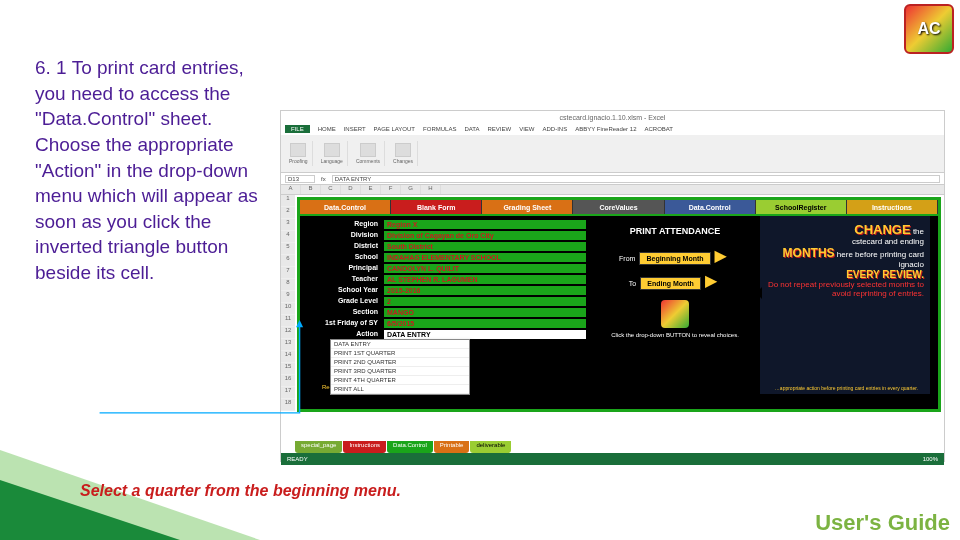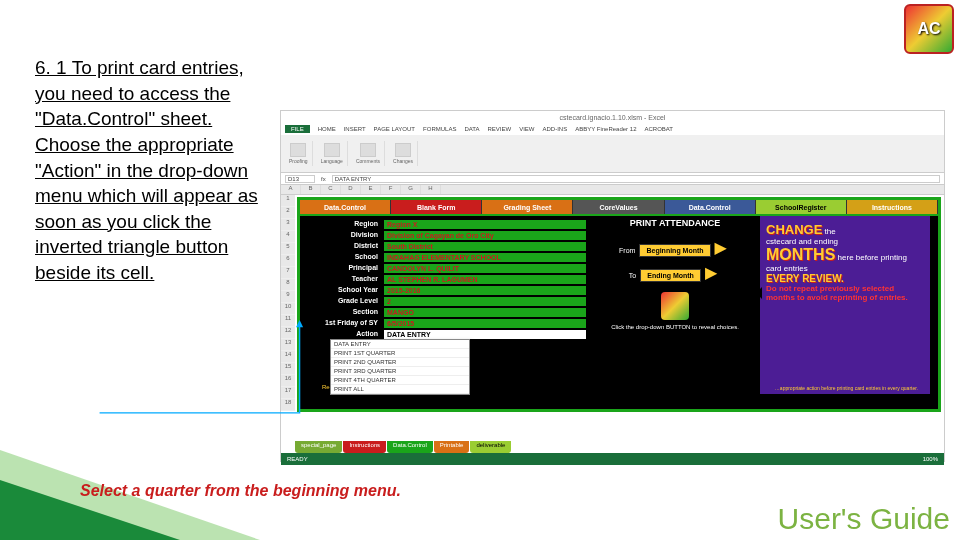--- a/index.html
+++ b/index.html
@@ -1,18 +1,18 @@
 <!DOCTYPE html>
 <html><head>
 <meta charset="utf-8">
 <style>
 *{margin:0;padding:0;box-sizing:border-box;}
 body{width:960px;height:540px;font-family:Verdana,Arial,sans-serif;background:#fff;position:relative;overflow:hidden;}
 .logo{position:absolute;top:4px;right:6px;width:50px;height:50px;border:2px solid #b22;border-radius:6px;background:linear-gradient(135deg,#e33,#ec3 50%,#3a3);display:flex;align-items:center;justify-content:center;font-weight:bold;color:#fff;font-size:16px;text-shadow:1px 1px 2px #000;}
-.main-text{position:absolute;top:55px;left:35px;width:240px;font-size:19px;line-height:1.35;color:#000000;text-decoration:underline;}
+.main-text{position:absolute;top:55px;left:35px;width:240px;font-size:19px;line-height:1.35;color:#4c1d95;}
 .screenshot{position:absolute;top:110px;left:280px;width:665px;height:352px;background:#f4f4f4;border:1px solid #ccc;font-size:7px;}
 .excel-titlebar{height:12px;background:#fff;display:flex;align-items:center;justify-content:center;color:#666;}
 .excel-ribbon-tabs{height:12px;background:#fff;display:flex;align-items:center;padding-left:4px;gap:8px;color:#444;font-size:6px;}
 .excel-ribbon-tabs .file{background:#1a6e3a;color:#fff;padding:1px 6px;}
 .excel-ribbon{height:38px;background:#f0f0f0;border-bottom:1px solid #ccc;display:flex;align-items:center;padding:2px 4px;gap:4px;}
 .ribbon-group{display:flex;flex-direction:column;align-items:center;gap:1px;padding:2px 4px;border-right:1px solid #ddd;color:#666;font-size:5px;}
 .ribbon-icon{width:16px;height:14px;background:#ddd;border:1px solid #ccc;}
 .formula-row{height:12px;background:#fff;border-bottom:1px solid #ccc;display:flex;align-items:center;padding:0 4px;gap:6px;color:#444;font-size:6px;}
 .namebox{width:30px;border:1px solid #ccc;padding:0 2px;}
 .formulabar{flex:1;border:1px solid #ccc;padding:0 2px;}
@@ -33,47 +33,47 @@
 .tab.yellow{background:#d4a017;}
 .form-area{display:flex;height:178px;}
 .form-left{width:290px;background:#000;padding:4px;}
 .form-row{display:flex;margin-bottom:2px;}
 .form-label{width:80px;color:#fff;font-size:7px;text-align:right;padding-right:6px;font-weight:bold;}
 .form-value{flex:1;color:#c91d1d;font-size:7px;font-weight:bold;background:#1aa51a;padding:1px 3px;}
 .action-dropdown{position:relative;}
 .dropdown-list{position:absolute;top:100%;left:26px;width:140px;background:#fff;border:1px solid #888;z-index:5;box-shadow:2px 2px 4px rgba(0,0,0,.3);}
 .dropdown-list div{font-size:6px;color:#333;padding:1px 3px;border-bottom:1px solid #eee;}
 .form-right{flex:1;display:flex;}
-.print-att{width:170px;background:#000;padding:2px 4px;text-align:center;}
+.print-att{width:170px;background:#000;padding:10px 4px;text-align:center;}
 .print-att h4{color:#fff;font-size:9px;font-weight:bold;margin-bottom:10px;}
 .month-btn{display:inline-block;background:#ffcc33;border:1px solid #333;padding:2px 6px;font-size:7px;font-weight:bold;margin:6px 0;}
 .print-att .lbl{color:#fff;font-size:7px;display:inline-block;margin-right:4px;}
 .arrow-yellow{color:#ffcc33;font-size:16px;margin:0 4px;}
 .mini-logo{width:28px;height:28px;margin:4px auto;background:linear-gradient(135deg,#e33,#ec3 50%,#3a3);border-radius:4px;}
 .click-hint{color:#fff;font-size:6px;}
-.callout{width:170px;background:#4c1d95;padding:6px;color:#fff;text-align:left;font-size:8px;position:relative;}
+.callout{width:170px;background:#0f172a;padding:6px;color:#fff;text-align:right;font-size:8px;position:relative;}
 .callout::before{content:"";position:absolute;left:-10px;top:40%;border:6px solid transparent;border-right-color:#000;}
 .callout .change{color:#ffcc33;font-size:13px;font-weight:bold;text-shadow:1px 1px #c91d1d;}
-.callout .months{color:#ffcc33;font-size:16px;font-weight:bold;text-shadow:1px 1px #c91d1d;margin-top:20px;}
+.callout .months{color:#ffcc33;font-size:12px;font-weight:bold;text-shadow:1px 1px #c91d1d;margin-top:20px;}
 .callout .every{color:#ffcc33;font-size:10px;font-weight:bold;text-shadow:1px 1px #c91d1d;}
-.callout .red-txt{color:#ff3333;font-weight:bold;}
+.callout .red-txt{color:#ff3333;font-weight:normal;}
 .red-note{position:absolute;left:18px;bottom:18px;color:#ffcc33;font-size:6px;background:rgba(0,0,0,.7);padding:1px 4px;}
 .red-note2{position:absolute;right:20px;bottom:18px;color:#ffcc33;font-size:5px;}
 .sheet-tabs{position:absolute;bottom:0;left:14px;height:12px;display:flex;gap:1px;}
 .sheet-tab{padding:1px 6px;font-size:6px;color:#fff;border-radius:0 0 3px 3px;}
 .st1{background:#7a3;}
 .st2{background:#c91d1d;}
 .st3{background:#1aa51a;}
 .st4{background:#d97015;}
 .st5{background:#9acd32;color:#000;}
 .statusbar{height:12px;background:#1a6e3a;display:flex;align-items:center;justify-content:space-between;padding:0 6px;color:#fff;font-size:6px;}
 .arrow-line{position:absolute;top:320px;left:46px;width:300px;height:100px;pointer-events:none;}
 .arrow-line svg{width:100%;height:100%;}
 .caption{position:absolute;top:482px;left:80px;font-style:italic;color:#c91d1d;font-size:16px;font-weight:bold;}
-.footer-guide{position:absolute;bottom:4px;right:10px;font-size:30px;font-weight:normal;color:#7cb342;text-shadow:1px 1px 0 #fff,-1px -1px 0 #fff;}
+.footer-guide{position:absolute;bottom:4px;right:10px;font-size:22px;font-weight:bold;color:#7cb342;text-shadow:1px 1px 0 #fff,-1px -1px 0 #fff;}
 .green-corner{position:absolute;bottom:0;left:0;width:0;height:0;border-left:180px solid #1a8a3a;border-top:60px solid transparent;}
 .green-corner2{position:absolute;bottom:0;left:0;width:0;height:0;border-left:260px solid rgba(120,200,100,.5);border-top:90px solid transparent;}
 </style>
 </head>
 <body>
 
 <div class="green-corner2"></div>
 <div class="green-corner"></div>
 
 <div class="logo">AC</div>
@@ -221,21 +221,21 @@
             <div><span class="lbl">From</span><span class="month-btn">Beginning Month</span><span class="arrow-yellow">▶</span></div>
             <div><span class="lbl">To</span><span class="month-btn">Ending Month</span><span class="arrow-yellow">▶</span></div>
             <div class="mini-logo"></div>
             <div class="click-hint">Click the drop-down BUTTON to reveal choices.</div>
           </div>
           <div class="callout">
             <span class="change">CHANGE</span>
             <span>the</span><br>
             <span>cstecard and ending</span><br>
             <span class="months">MONTHS</span>
-            <span>here before printing card entries</span><br>
+            <span>here before printing card ignacio</span><br>
             <span class="every">EVERY REVIEW.</span><br>
             <span class="red-txt">Do not repeat previously selected months to avoid reprinting of entries.</span>
           </div>
         </div>
       </div>
       <div class="red-note">Replace the red entries.</div>
       <div class="red-note2">…appropriate action before printing card entries in every quarter.</div>
     </div>
 
     <div class="sheet-tabs">

